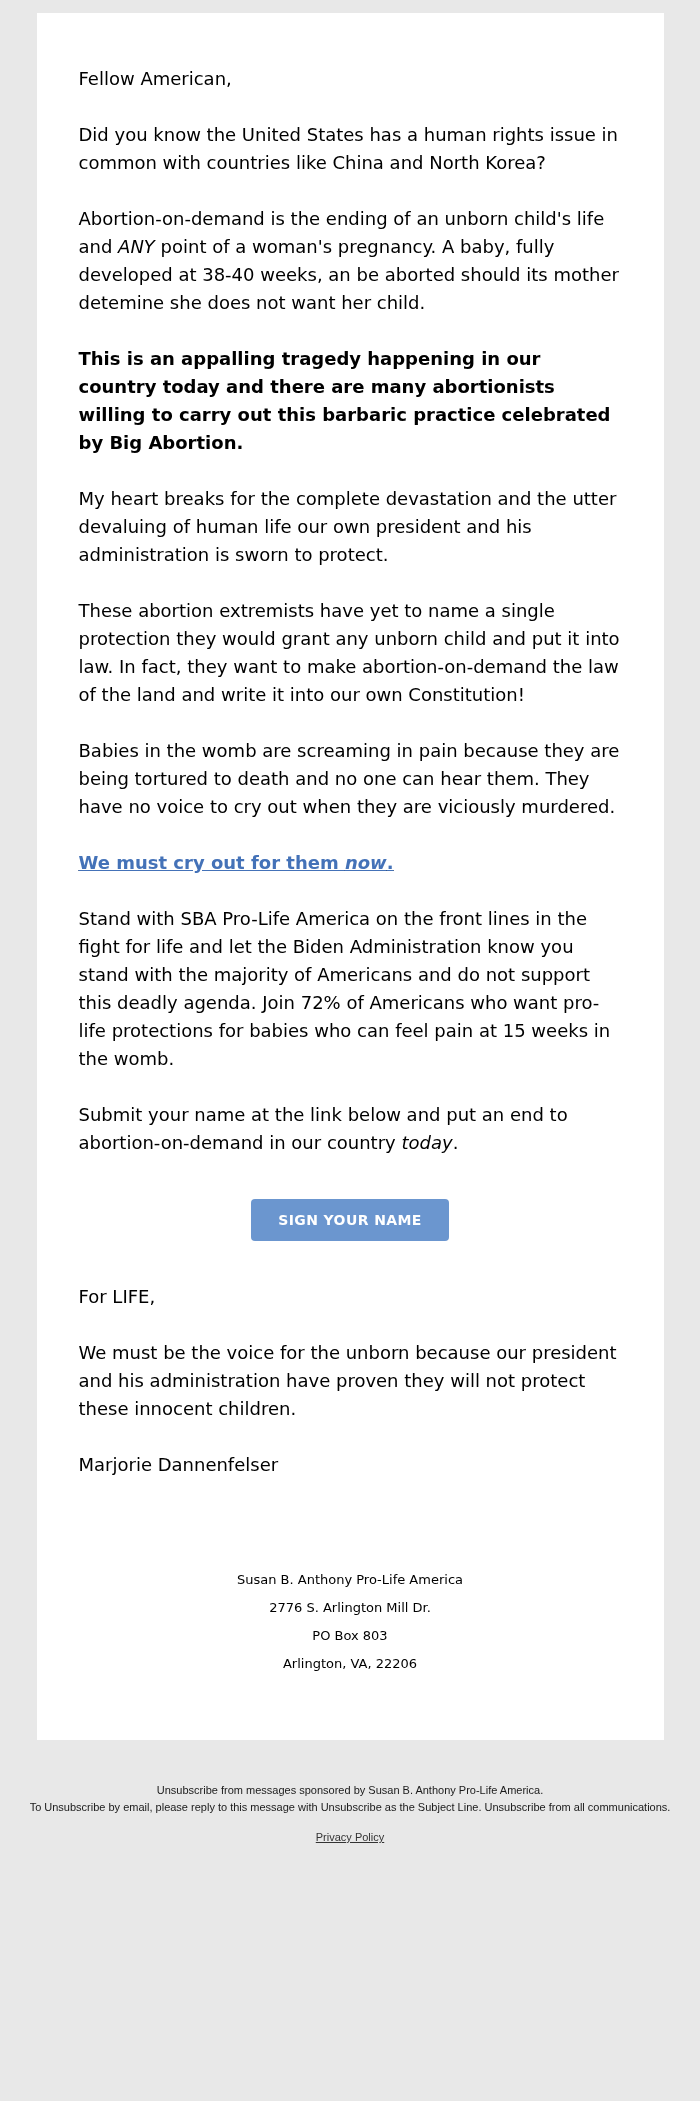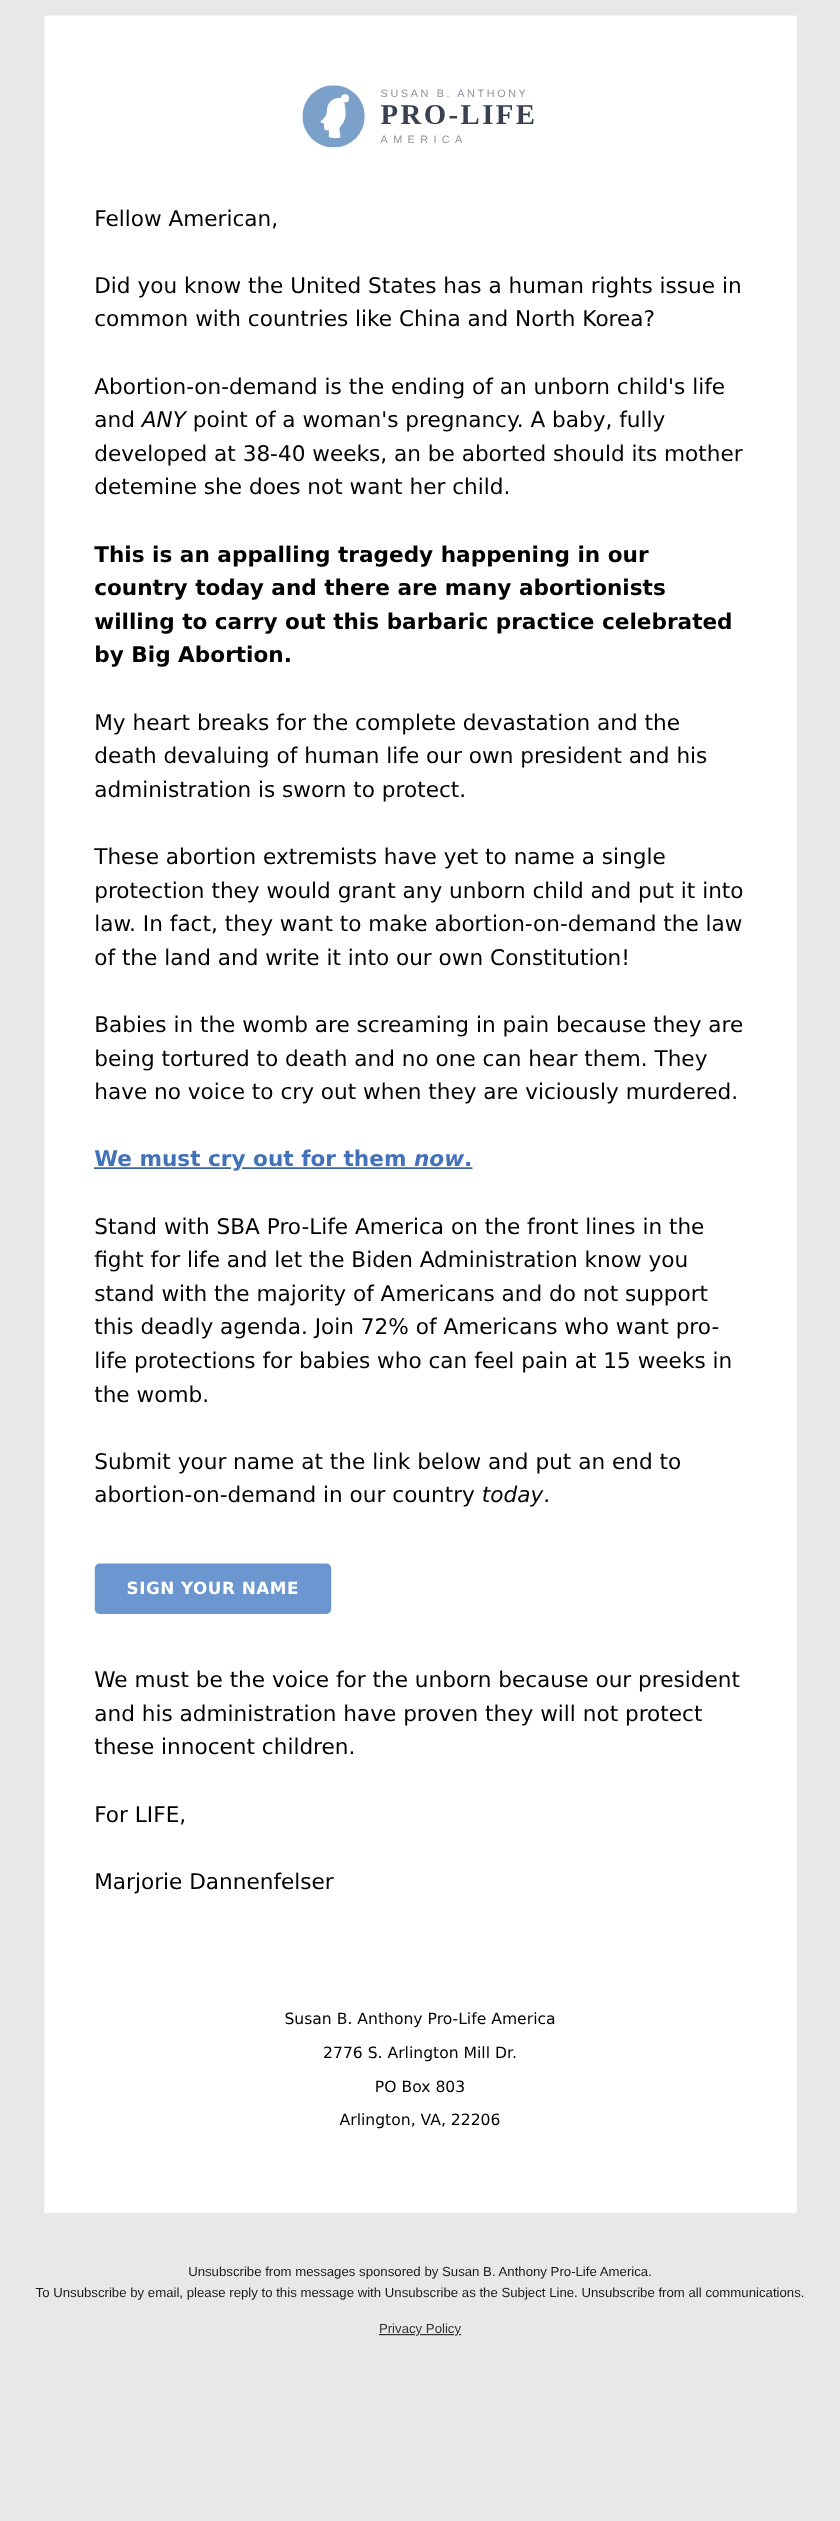--- a/index.html
+++ b/index.html
@@ -72,21 +72,21 @@
   }
   p.bold{font-weight:700;}
   .link-line{margin-bottom:28px;text-decoration:underline;}
   .cry-link{
     color:var(--link_blue);
     font-weight:700;
     text-decoration:underline;
     cursor:pointer;
   }
   .button-row{
-    text-align:left;
+    text-align:center;
     margin:42px 0 42px;
   }
   .cta{
     display:inline-block;
     background:var(--button_blue);
     color:#ffffff;
     font-weight:700;
     font-size:14px;
     letter-spacing:0.4px;
     padding:13px 27px;
@@ -122,63 +122,49 @@
     cursor:pointer;
   }
 </style>
 </head>
 <body>
 
 <div class="page">
 
   <div class="email">
 
-    <div class="logo-row">
-      <span class="logo-icon">
-        <svg width="52" height="52" viewBox="0 0 52 52" xmlns="http://www.w3.org/2000/svg">
-          <circle class="logo-circle" cx="26" cy="26" r="26"></circle>
-          <path d="M31.5 10.5c-6.5 0-11 4.6-11 10.4 0 3-.9 4.8-2.8 6.8l-2.9 3 3.2 1.4v3.1c0 1.5 1 2.4 2.5 2.4h1.6v5.6c2.9 1.2 6.8 1.2 9.7.3l-.9-6.3c-.2-1.2.3-2.3 1.3-3.4 2.4-2.6 3.8-6 3.8-9.7 0-7.8-1.6-13.6-4.5-13.6z" fill="#ffffff"></path>
-          <circle cx="35.5" cy="11" r="3.4" fill="#ffffff"></circle>
-        </svg>
-      </span>
-      <span class="logo-text">
-        <span class="logo-top">SUSAN B. ANTHONY</span>
-        <span class="logo-main">PRO-LIFE</span>
-        <span class="logo-bottom">AMERICA</span>
-      </span>
-    </div>
 
     <p>Fellow American,</p>
 
     <p>Did you know the United States has a human rights issue in common with countries like China and North Korea?</p>
 
 
     <p><span>Abortion-on-demand is the ending of an unborn child's life and </span><em>ANY</em><span> point of a woman's pregnancy. A baby, fully developed at 38-40 weeks, an be aborted should its mother detemine she does not want her child.</span></p>
 
     <p class="bold">This is an appalling tragedy happening in our country today and there are many abortionists willing to carry out this barbaric practice celebrated by Big Abortion.</p>
 
-    <p>My heart breaks for the complete devastation and the death devaluing of human life our own president and his administration is sworn to protect.</p>
+    <p>My heart breaks for the complete devastation and the utter devaluing of human life our own president and his administration is sworn to protect.</p>
 
     <p>These abortion extremists have yet to name a single protection they would grant any unborn child and put it into law. In fact, they want to make abortion-on-demand the law of the land and write it into our own Constitution!</p>
 
     <p>Babies in the womb are screaming in pain because they are being tortured to death and no one can hear them. They have no voice to cry out when they are viciously murdered.</p>
 
     <p class="link-line"><a class="cry-link"><span>We must cry out for them </span><em>now</em><span>.</span></a></p>
 
     <p>Stand with SBA Pro-Life America on the front lines in the fight for life and let the Biden Administration know you stand with the majority of Americans and do not support this deadly agenda. Join 72% of Americans who want pro-life protections for babies who can feel pain at 15 weeks in the womb.</p>
 
     <p><span>Submit your name at the link below and put an end to abortion-on-demand in our country </span><em>today</em><span>.</span></p>
 
     <div class="button-row">
       <a class="cta">SIGN YOUR NAME</a>
     </div>
 
+    <p>For LIFE,</p>
+
     <p>We must be the voice for the unborn because our president and his administration have proven they will not protect these innocent children.</p>
-
-    <p>For LIFE,</p>
 
     <p class="signature">
       <span class="sig-line">Marjorie Dannenfelser</span>
     </p>
 
     <div class="address">
       <div>Susan B. Anthony Pro-Life America</div>
       <div>2776 S. Arlington Mill Dr.</div>
       <div>PO Box 803</div>
       <div>Arlington, VA, 22206</div>

